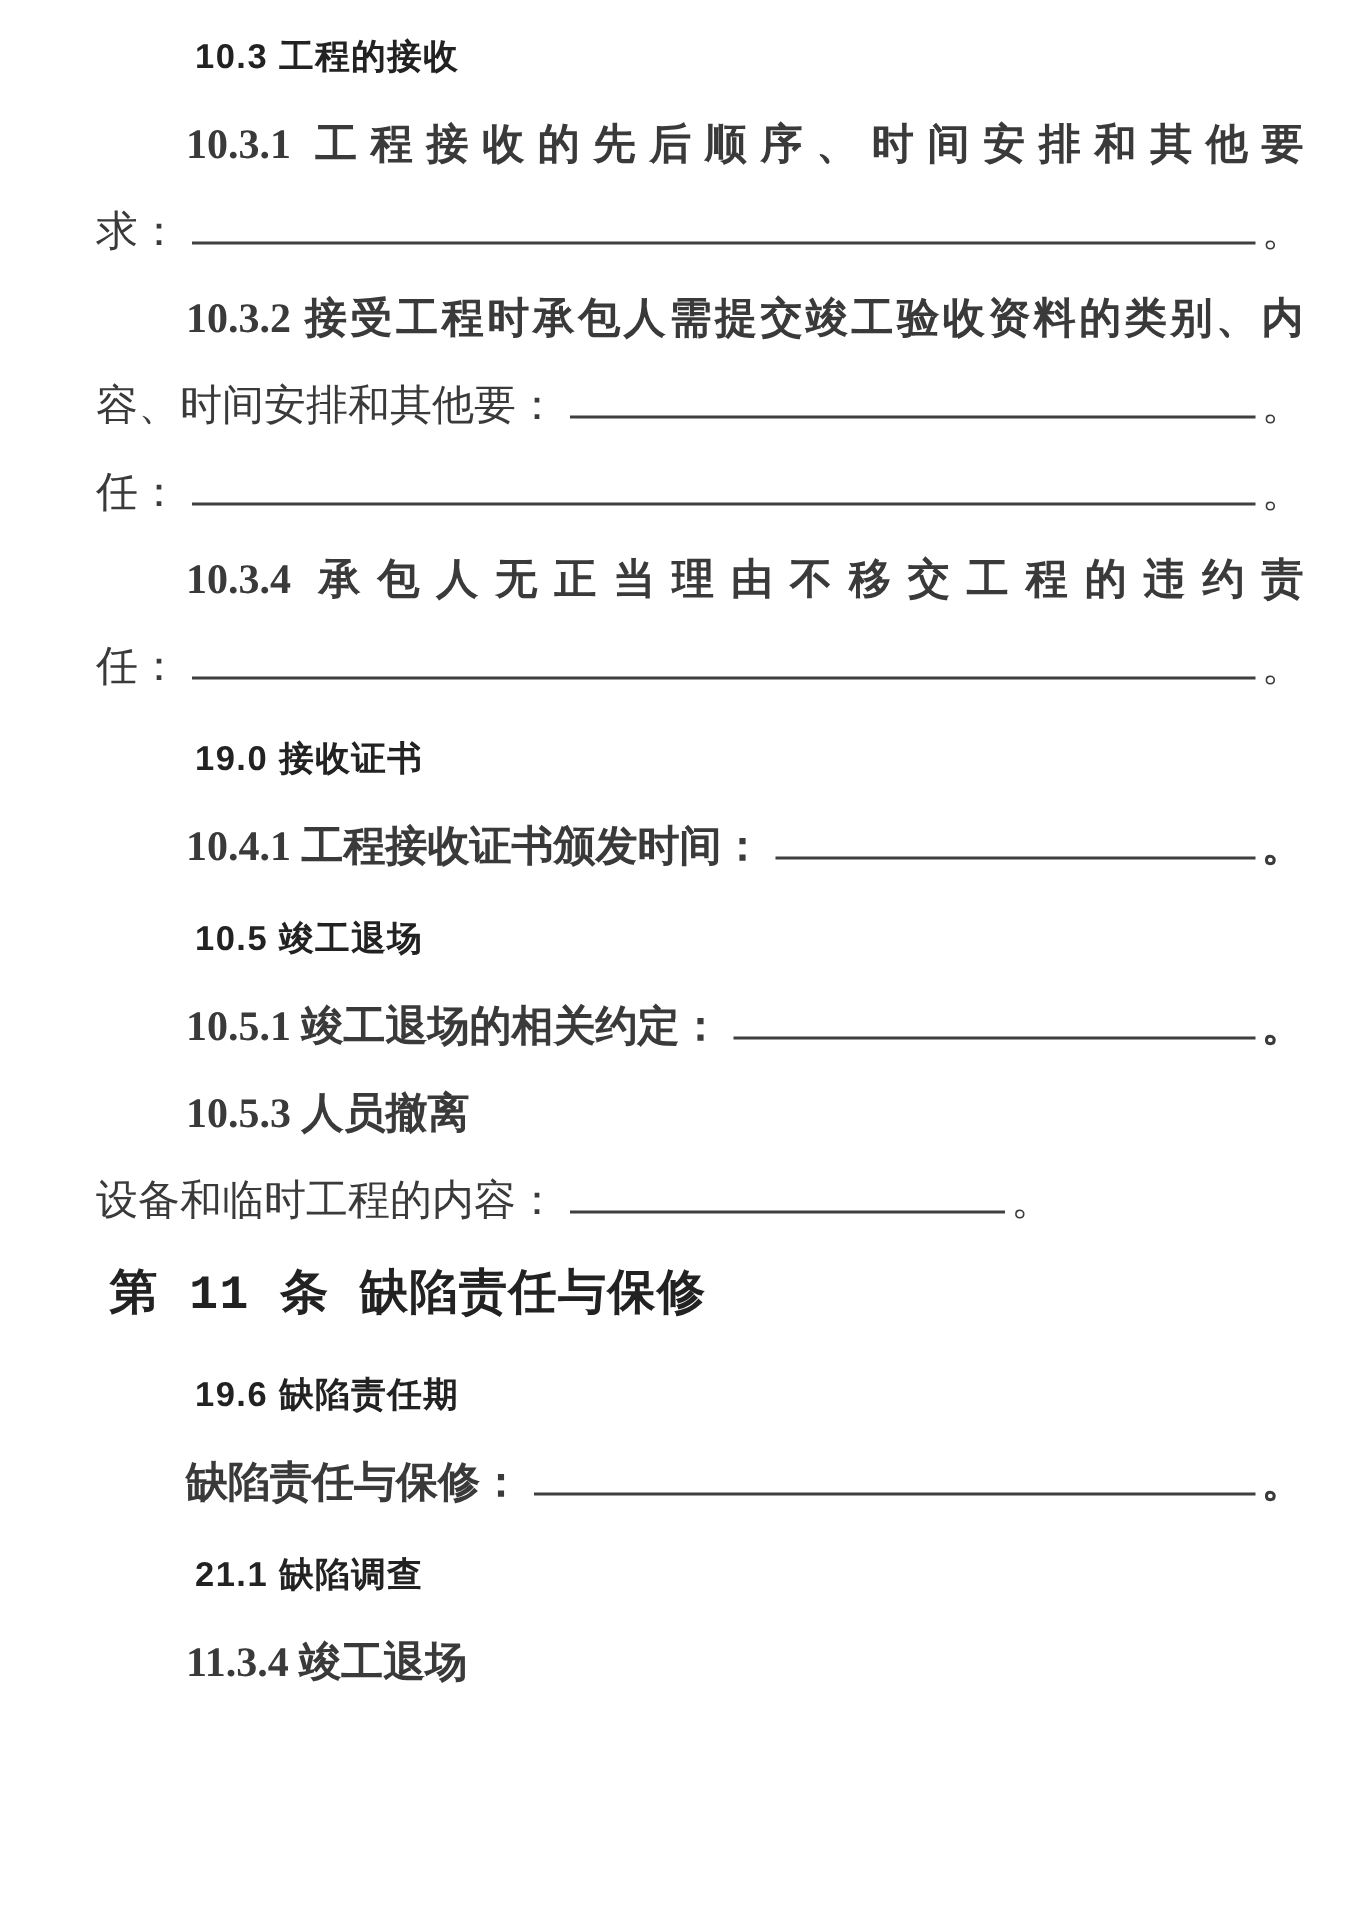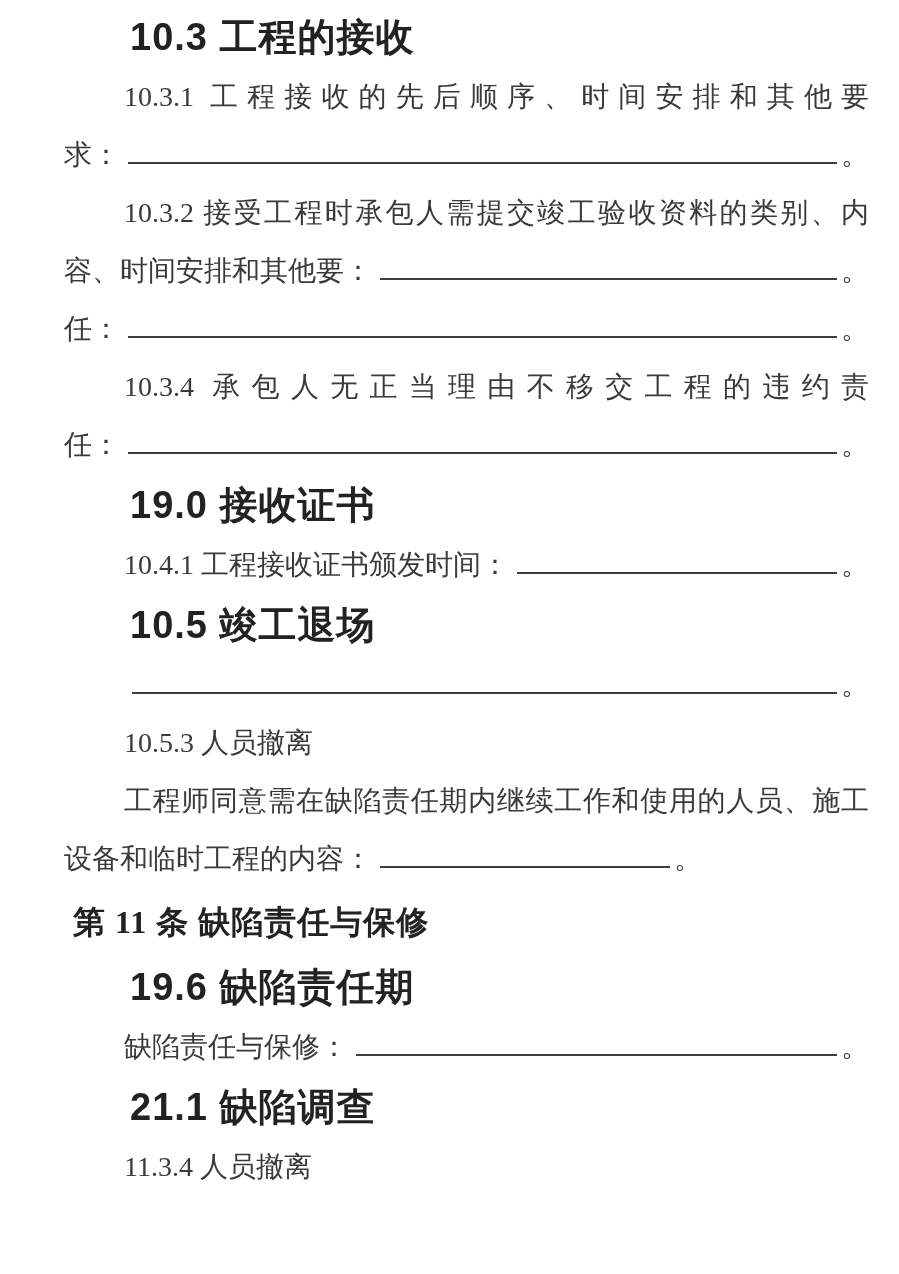--- a/index.html
+++ b/index.html
@@ -16,41 +16,41 @@
     font-family: "Liberation Serif", serif;
     font-size: 28px;
     color: #3a3a3a;
     overflow: hidden;
   }
   .line {
     height: 58px;
     line-height: 58px;
     white-space: nowrap;
   }
-  .line.indent { padding-left: 60px; }
+  .line.indent { padding-left: 60px; font-weight: bold; }
   .line.justify {
     white-space: normal;
     text-align: justify;
     text-align-last: justify;
   }
   .line.heading-sub {
     height: 62px;
     line-height: 62px;
     padding-left: 66px;
     font-family: "Liberation Sans", sans-serif;
     font-weight: 700;
-    font-size: 38px;
+    font-size: 23px;
     color: #222222;
     letter-spacing: 1px;
   }
   .line.heading-chapter {
     height: 68px;
     line-height: 68px;
     padding-left: 9px;
-    font-family: Liberation Serif, serif;
+    font-family: Liberation Mono, monospace;
     font-weight: 700;
     font-size: 32px;
     color: #222222;
     letter-spacing: 1px;
   }
   .line.fill-line {
     display: flex;
     align-items: baseline;
   }
   .fill-label { flex: 0 0 auto; }
@@ -94,32 +94,32 @@
       <span class="punct">。</span>
     </div>
     <div class="line heading-sub">19.0 接收证书</div>
     <div class="line fill-line indent">
       <span class="fill-label">10.4.1 工程接收证书颁发时间：</span>
       <span class="blank fill"></span>
       <span class="punct">。</span>
     </div>
     <div class="line heading-sub">10.5 竣工退场</div>
     <div class="line fill-line indent">
+      <span class="fill-label">10.5.1 竣工退场的相关约定：</span>
       <span class="blank fill"></span>
       <span class="punct">。</span>
     </div>
     <div class="line text indent">10.5.3 人员撤离</div>
-    <div class="line text indent justify">工程师同意需在缺陷责任期内继续工作和使用的人员、施工</div>
     <div class="line fill-line">
       <span class="fill-label">设备和临时工程的内容：</span>
       <span class="blank fixed" style="width: 290px;"></span>
       <span class="punct">。</span>
     </div>
     <div class="line heading-chapter">第 11 条 缺陷责任与保修</div>
     <div class="line heading-sub">19.6 缺陷责任期</div>
     <div class="line fill-line indent">
       <span class="fill-label">缺陷责任与保修：</span>
       <span class="blank fill"></span>
       <span class="punct">。</span>
     </div>
     <div class="line heading-sub">21.1 缺陷调查</div>
-    <div class="line text indent">11.3.4 人员撤离</div>
+    <div class="line text indent">11.3.4 竣工退场</div>
   </main>
 
 </body></html>

